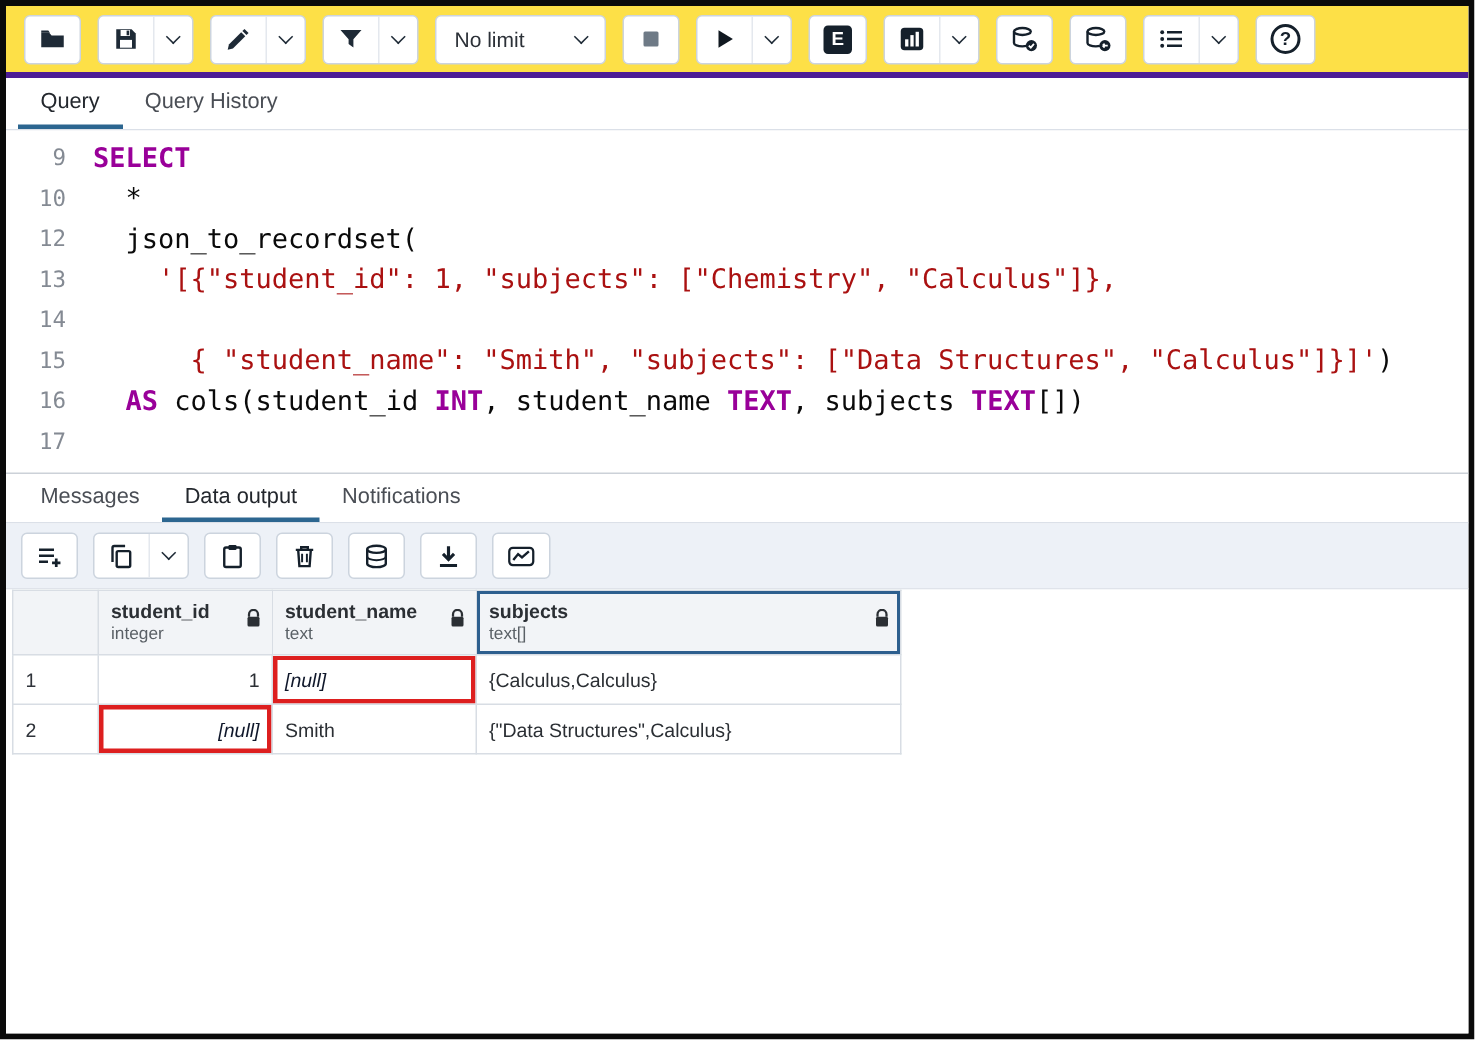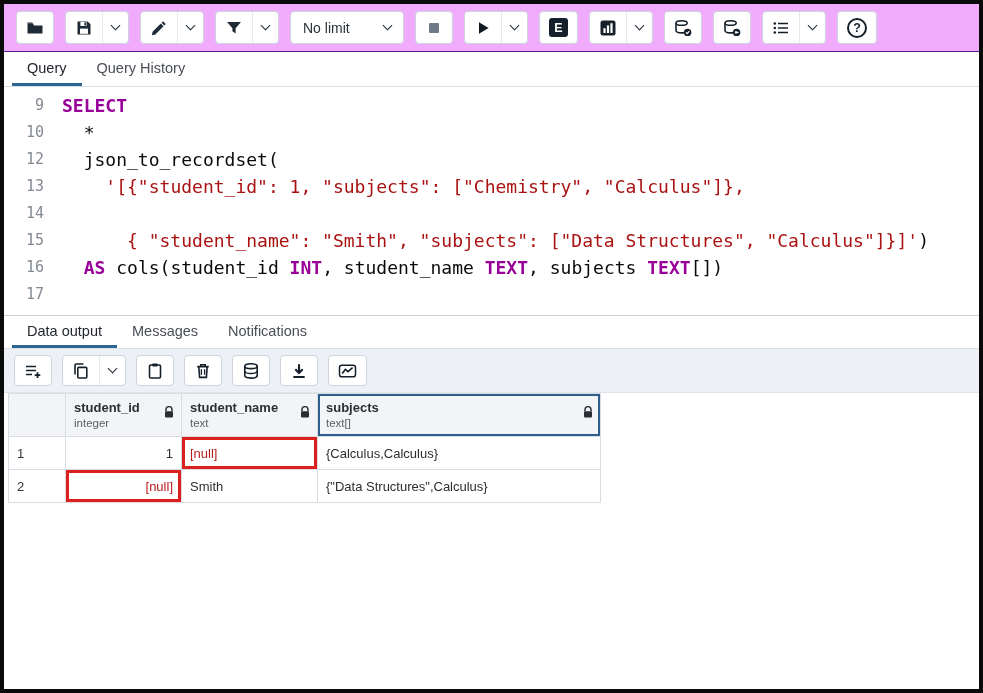--- a/index.html
+++ b/index.html
@@ -10,22 +10,22 @@
     width: 983px; height: 693px;
     border: 4px solid #0a0a0a;
     background: #fff;
     display: flex; flex-direction: column;
     overflow: hidden;
   }
 
   
   .toolbar {
     flex: 0 0 48px;
-    background: #f0abfc;
-    border-bottom: 1px solid #4c1d95;
+    background: #fde047;
+    border-bottom: 4px solid #4c1d95;
     display: flex; align-items: center;
     padding: 0 12px; gap: 11px;
   }
   .btn-group {
     display: flex; align-items: stretch;
     background: #fff;
     border: 1px solid #ccd4de;
     border-radius: 4px;
     height: 33px; overflow: hidden;
   }
@@ -123,21 +123,21 @@
     text-align: left; vertical-align: top;
     padding: 6px 24px 6px 8px; position: relative;
     font-weight: normal;
   }
   .col-name { font-weight: bold; font-size: 13px; color: #2b2f34; }
   .col-type { font-size: 11.5px; color: #5a6066; margin-top: 2px; }
   .lock { position: absolute; right: 7px; top: 12px; }
   th.selected { box-shadow: inset 0 0 0 2px #2d5f8e; }
   .rtable td { height: 33px; padding: 0 8px; color: #2b2f34; background: #fff; }
   td.rownum { color: #2f333a; }
-  td.null { color: #b91c1c; }
+  td.null { color: #0f172a; font-style: italic; }
   td.right { text-align: right; }
   td.hl { box-shadow: inset 0 0 0 3px #dd1f1f; }
 
   .icon { display: inline-flex; align-items: center; justify-content: center; }
 </style>
 </head>
 <body>
 
 <div class="frame">
 
@@ -341,22 +341,22 @@
           <div class="ed-code"><span class="tok-plain">  </span><span class="tok-kw">AS</span><span class="tok-plain"> cols(student_id </span><span class="tok-kw">INT</span><span class="tok-plain">, student_name </span><span class="tok-kw">TEXT</span><span class="tok-plain">, subjects </span><span class="tok-kw">TEXT</span><span class="tok-plain">[])</span></div>
         </div>
         <div class="ed-line">
           <div class="ed-ln">17</div>
           <div class="ed-code"></div>
         </div>
       </div>
   </div>
 
   <div class="tabbar outbar">
+    <div class="tab">Messages</div>
     <div class="tab active">Data output</div>
-    <div class="tab">Messages</div>
     <div class="tab">Notifications</div>
   </div>
 
   <div class="grid-toolbar">
 
     <div class="btn-group">
       <button class="tb-btn">
         <span class="icon">
           <svg width="18" height="18" viewBox="0 0 18 18">
               <g stroke="#15202b" stroke-width="1.6">

